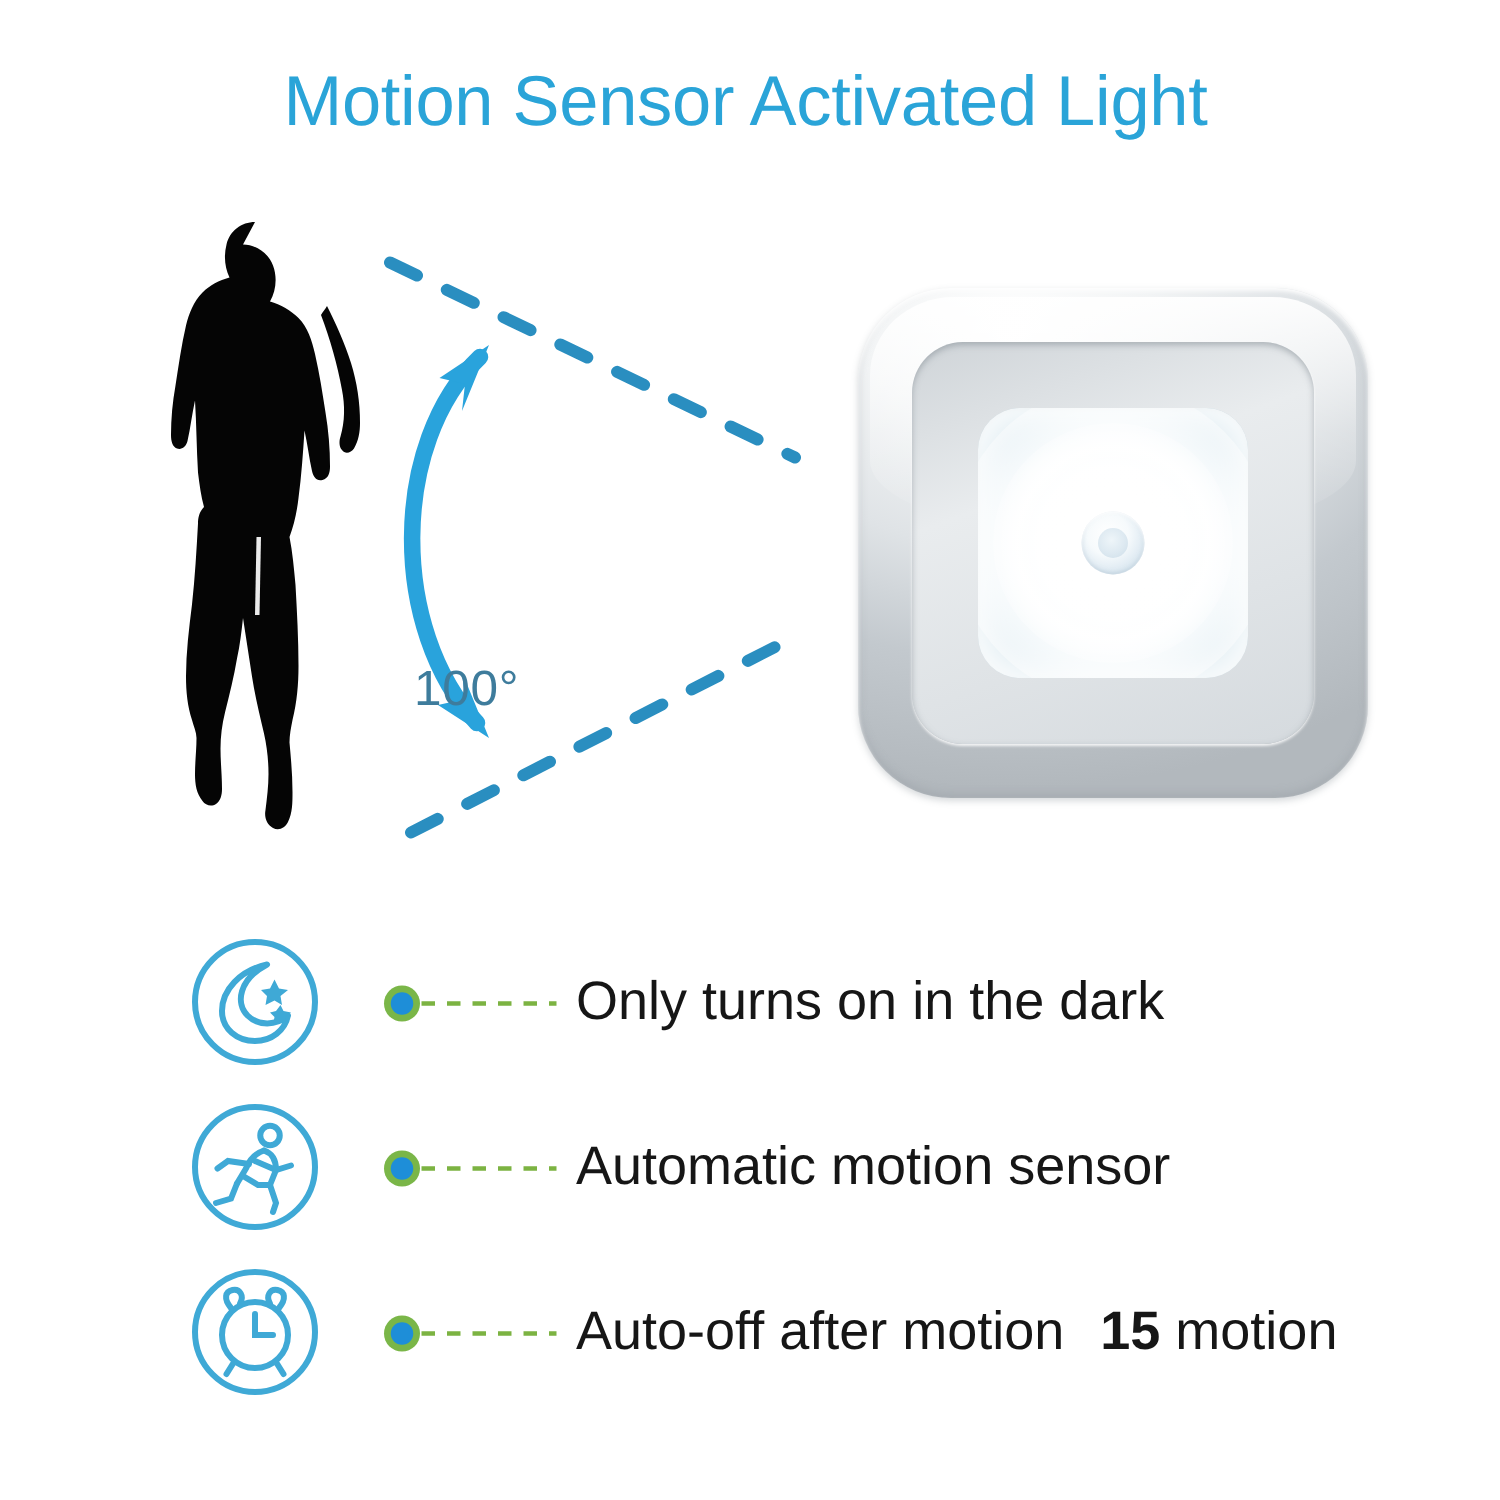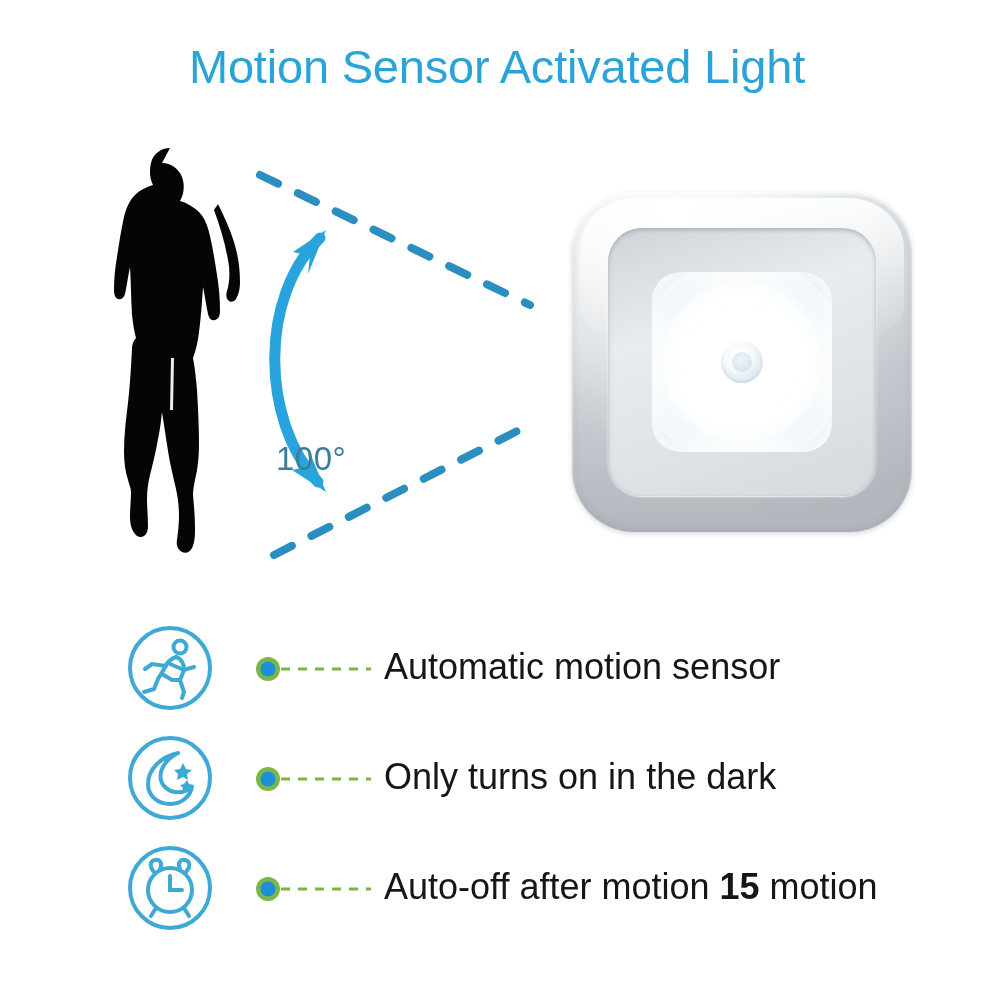--- a/index.html
+++ b/index.html
@@ -186,20 +186,21 @@
     left: 384px;
     top: 32px;
     font-size: 36px;
     line-height: 46px;
     color: #161616;
     white-space: nowrap;
     font-weight: 400;
   }
   .feature-text b {
     font-weight: 700;
+    margin-left: 14px;
   }
 </style>
 </head>
 <body>
 
 <div id="page-title">Motion Sensor Activated Light</div>
 
 <div id="hero">
 
   <div id="person-silhouette">
@@ -300,59 +301,59 @@
     </div>
   </div>
 </div>
 
 <div id="features">
 
   <div class="feature-row">
     <div class="feature-icon-circle">
       <svg width="88" height="88" viewBox="0 0 88 88" aria-hidden="true">
         <circle cx="44" cy="44" r="40" fill="none" stroke="#3fa9d6" stroke-width="4"></circle>
+        <path d="M52 19 C34 23, 22 36, 22 50 C22 62, 32 70, 44 70
+                 C55 70, 64 63, 66 53 C58 60, 46 60, 39 53
+                 C31 45, 33 29, 52 19 Z" fill="none" stroke="#3fa9d6" stroke-width="4" stroke-linejoin="round"></path>
+        <path d="M57 29 l3 6 l6 1 l-5 4 l1 6 l-5-3 l-6 3 l1-6 l-4-4 l6-1 z" fill="#3fa9d6"></path>
+        <path d="M61 46 l2 4 l5 1 l-4 3 l1 5 l-4-2 l-5 2 l1-5 l-3-3 l4-1 z" fill="#3fa9d6"></path>
+      </svg>
+    </div>
+    <div class="feature-connector">
+      <svg width="118" height="26" viewBox="0 0 118 26" aria-hidden="true">
+        <circle cx="13" cy="13" r="12" fill="#7ab648"></circle>
+        <circle cx="13" cy="13" r="7.5" fill="#1e8ed8"></circle>
+        <line x1="26" y1="13" x2="116" y2="13" stroke="#7cb342" stroke-width="3" stroke-dasharray="9 8" stroke-linecap="butt"></line>
+      </svg>
+    </div>
+    <div class="feature-text"><span>Only turns on in the dark</span></div>
+  </div>
+
+  <div class="feature-row">
+    <div class="feature-icon-circle">
+      <svg width="88" height="88" viewBox="0 0 88 88" aria-hidden="true">
+        <circle cx="44" cy="44" r="40" fill="none" stroke="#3fa9d6" stroke-width="4"></circle>
         <circle cx="54" cy="23" r="6.5" fill="none" stroke="#3fa9d6" stroke-width="4"></circle>
         <path d="M50 33 C44 35, 40 40, 38 45 L32 55" fill="none" stroke="#3fa9d6" stroke-width="4" stroke-linecap="round"></path>
         <path d="M50 33 C56 35, 58 40, 58 46 L54 56" fill="none" stroke="#3fa9d6" stroke-width="4" stroke-linecap="round"></path>
         <path d="M44 40 L58 46 L68 43" fill="none" stroke="#3fa9d6" stroke-width="4" stroke-linecap="round"></path>
         <path d="M40 42 L26 40 L19 45" fill="none" stroke="#3fa9d6" stroke-width="4" stroke-linecap="round"></path>
         <path d="M54 56 L58 68 L56 74" fill="none" stroke="#3fa9d6" stroke-width="4" stroke-linecap="round"></path>
         <path d="M32 55 L28 65 L18 68" fill="none" stroke="#3fa9d6" stroke-width="4" stroke-linecap="round"></path>
         <path d="M36 50 L46 56 L54 56" fill="none" stroke="#3fa9d6" stroke-width="4" stroke-linecap="round"></path>
       </svg>
     </div>
     <div class="feature-connector">
       <svg width="118" height="26" viewBox="0 0 118 26" aria-hidden="true">
         <circle cx="13" cy="13" r="12" fill="#7ab648"></circle>
         <circle cx="13" cy="13" r="7.5" fill="#1e8ed8"></circle>
         <line x1="26" y1="13" x2="116" y2="13" stroke="#7cb342" stroke-width="3" stroke-dasharray="9 8" stroke-linecap="butt"></line>
       </svg>
     </div>
     <div class="feature-text"><span>Automatic motion sensor</span></div>
-  </div>
-
-  <div class="feature-row">
-    <div class="feature-icon-circle">
-      <svg width="88" height="88" viewBox="0 0 88 88" aria-hidden="true">
-        <circle cx="44" cy="44" r="40" fill="none" stroke="#3fa9d6" stroke-width="4"></circle>
-        <path d="M52 19 C34 23, 22 36, 22 50 C22 62, 32 70, 44 70
-                 C55 70, 64 63, 66 53 C58 60, 46 60, 39 53
-                 C31 45, 33 29, 52 19 Z" fill="none" stroke="#3fa9d6" stroke-width="4" stroke-linejoin="round"></path>
-        <path d="M57 29 l3 6 l6 1 l-5 4 l1 6 l-5-3 l-6 3 l1-6 l-4-4 l6-1 z" fill="#3fa9d6"></path>
-        <path d="M61 46 l2 4 l5 1 l-4 3 l1 5 l-4-2 l-5 2 l1-5 l-3-3 l4-1 z" fill="#3fa9d6"></path>
-      </svg>
-    </div>
-    <div class="feature-connector">
-      <svg width="118" height="26" viewBox="0 0 118 26" aria-hidden="true">
-        <circle cx="13" cy="13" r="12" fill="#7ab648"></circle>
-        <circle cx="13" cy="13" r="7.5" fill="#1e8ed8"></circle>
-        <line x1="26" y1="13" x2="116" y2="13" stroke="#7cb342" stroke-width="3" stroke-dasharray="9 8" stroke-linecap="butt"></line>
-      </svg>
-    </div>
-    <div class="feature-text"><span>Only turns on in the dark</span></div>
   </div>
 
   <div class="feature-row">
     <div class="feature-icon-circle">
       <svg width="88" height="88" viewBox="0 0 88 88" aria-hidden="true">
         <circle cx="44" cy="44" r="40" fill="none" stroke="#3fa9d6" stroke-width="4"></circle>
         <circle cx="44" cy="46" r="22" fill="none" stroke="#3fa9d6" stroke-width="4"></circle>
         <path d="M28 28 C23 22, 24 17, 29 16 C34 15, 37 20, 34 25" fill="none" stroke="#3fa9d6" stroke-width="4" stroke-linecap="round"></path>
         <path d="M60 28 C65 22, 64 17, 59 16 C54 15, 51 20, 54 25" fill="none" stroke="#3fa9d6" stroke-width="4" stroke-linecap="round"></path>
         <path d="M44 32 L44 46 L56 46" fill="none" stroke="#3fa9d6" stroke-width="4" stroke-linecap="round"></path>

